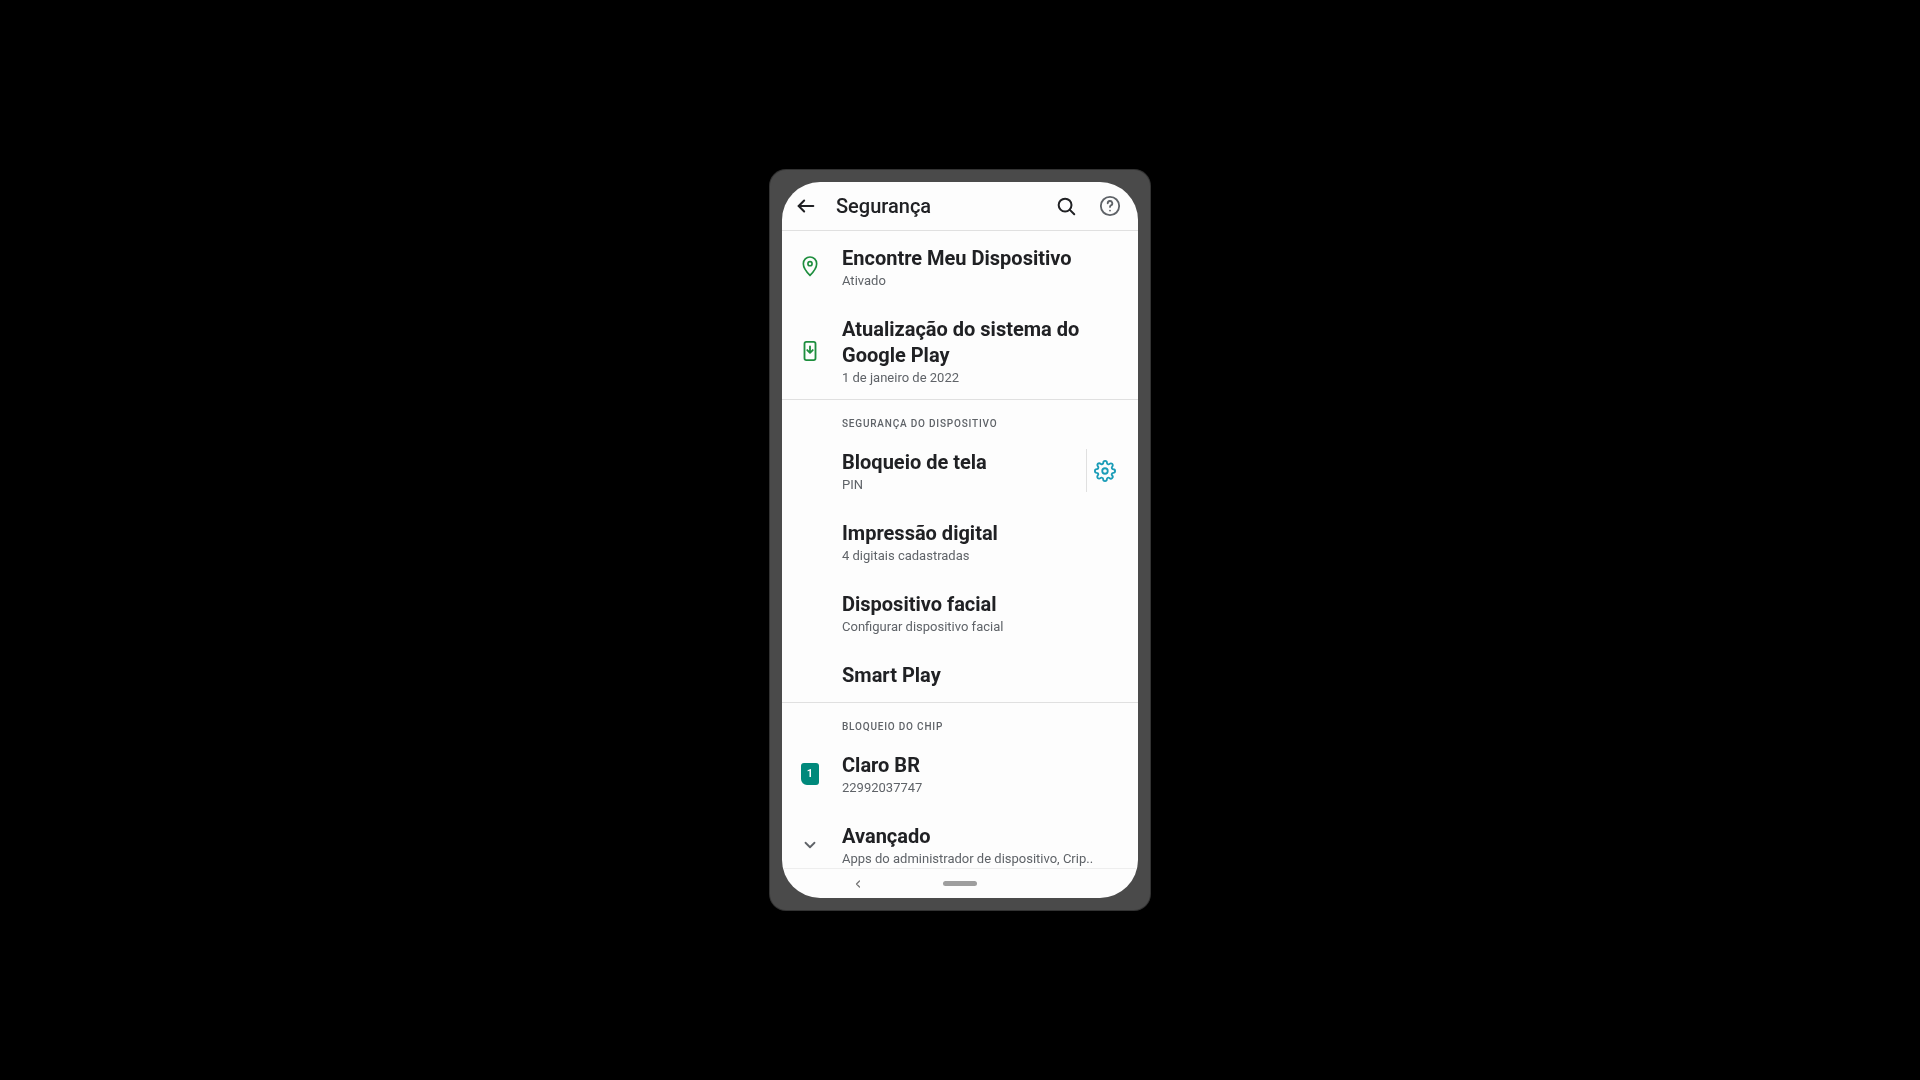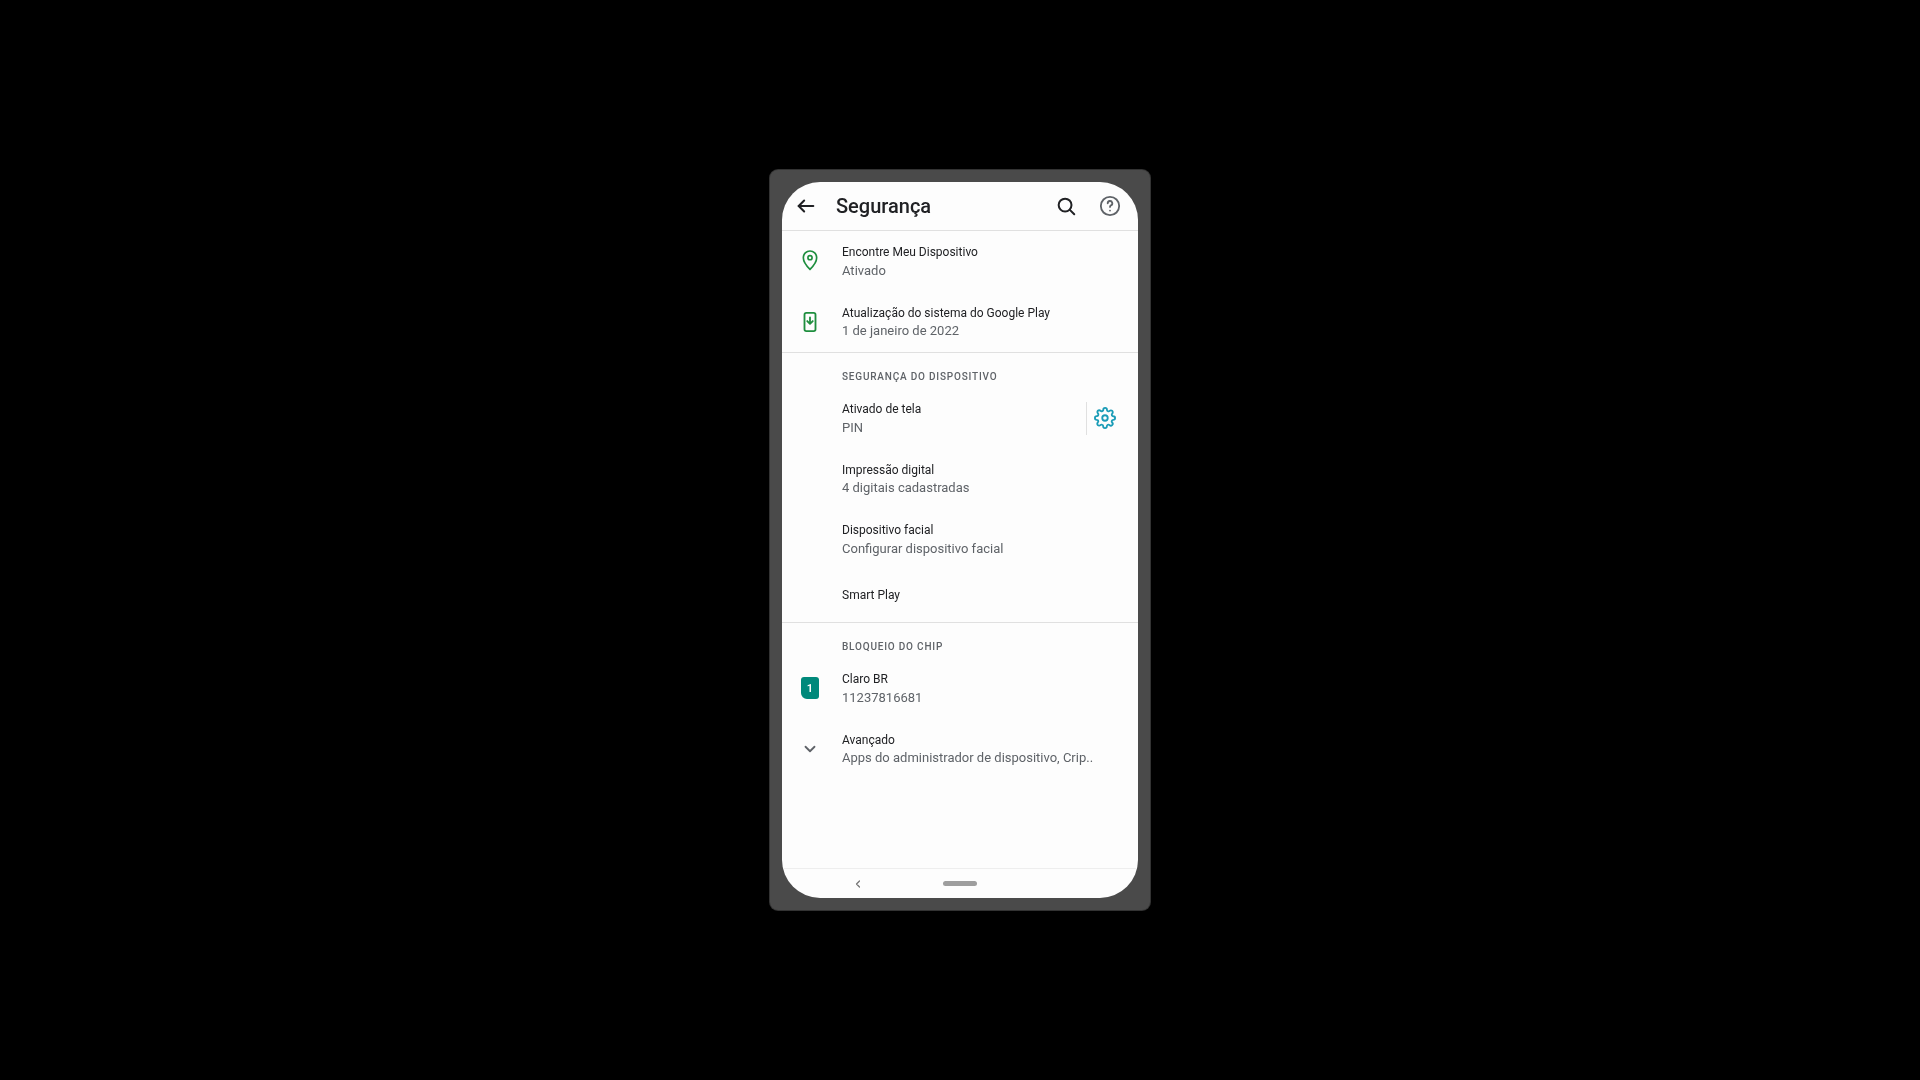--- a/index.html
+++ b/index.html
@@ -9,21 +9,21 @@
     background: #000;
     font-family: Roboto, "Helvetica Neue", Arial, sans-serif;
     display: flex;
     align-items: center;
     justify-content: center;
   }
   .phone-frame {
     width: 380px;
     height: 740px;
     background: #4a4a4a;
-    border-radius: 8px;
+    border-radius: 16px;
     padding: 12px;
     box-shadow: 0 0 0 1px #333;
   }
   .phone-screen {
     width: 100%;
     height: 100%;
     background: #fdfdfd;
     border-radius: 38px;
     overflow: hidden;
     display: flex;
@@ -67,23 +67,24 @@
     width: 24px;
     height: 24px;
     display: flex;
     align-items: center;
     justify-content: center;
     flex-shrink: 0;
   }
   .row .leading.empty { visibility: hidden; }
   .row .body { flex: 1; min-width: 0; }
   .row .body .primary {
-    font-size: 12px;
+    font-size: 20px;
     color: #202124;
     line-height: 1.3;
+    font-weight: bold;
   }
   .row .body .secondary {
     font-size: 13px;
     color: #5f6368;
     margin-top: 2px;
     white-space: nowrap;
     overflow: hidden;
     text-overflow: ellipsis;
   }
   .row .trailing {
@@ -194,21 +195,21 @@
           <div class="secondary">1 de janeiro de 2022</div>
         </div>
       </div>
 
       <div class="section-divider"></div>
       <div class="section-header">Segurança do dispositivo</div>
 
       <div class="row">
         <div class="leading empty"></div>
         <div class="body">
-          <div class="primary">Ativado de tela</div>
+          <div class="primary">Bloqueio de tela</div>
           <div class="secondary">PIN</div>
         </div>
         <div class="trailing">
           <span>
             <svg width="22" height="22" viewBox="0 0 24 24" fill="none" stroke="#1a9cb7" stroke-width="2">
                 <circle cx="12" cy="12" r="3"></circle>
                 <path d="M19.4 15a1.7 1.7 0 0 0 .34 1.87l.06.06a2 2 0 1 1-2.83 2.83l-.06-.06a1.7 1.7 0 0 0-1.87-.34 1.7 1.7 0 0 0-1.03 1.56V21a2 2 0 1 1-4 0v-.09a1.7 1.7 0 0 0-1.11-1.56 1.7 1.7 0 0 0-1.87.34l-.06.06a2 2 0 1 1-2.83-2.83l.06-.06a1.7 1.7 0 0 0 .34-1.87 1.7 1.7 0 0 0-1.56-1.03H3a2 2 0 1 1 0-4h.09a1.7 1.7 0 0 0 1.56-1.11 1.7 1.7 0 0 0-.34-1.87l-.06-.06a2 2 0 1 1 2.83-2.83l.06.06a1.7 1.7 0 0 0 1.87.34h.08A1.7 1.7 0 0 0 10.12 3.1V3a2 2 0 1 1 4 0v.09a1.7 1.7 0 0 0 1.03 1.56 1.7 1.7 0 0 0 1.87-.34l.06-.06a2 2 0 1 1 2.83 2.83l-.06.06a1.7 1.7 0 0 0-.34 1.87v.08a1.7 1.7 0 0 0 1.56 1.03H21a2 2 0 1 1 0 4h-.09a1.7 1.7 0 0 0-1.56 1.03z"></path>
               </svg>
           </span>
         </div>
@@ -239,21 +240,21 @@
 
       <div class="section-divider"></div>
       <div class="section-header">Bloqueio do chip</div>
 
       <div class="row">
         <div class="leading">
           <div class="sim-badge">1</div>
         </div>
         <div class="body">
           <div class="primary">Claro BR</div>
-          <div class="secondary">11237816681</div>
+          <div class="secondary">22992037747</div>
         </div>
       </div>
 
       <div class="row">
         <div class="leading">
           <svg width="18" height="18" viewBox="0 0 24 24" fill="none" stroke="#5f6368" stroke-width="2.4" stroke-linecap="round" stroke-linejoin="round">
               <polyline points="6 9 12 15 18 9"></polyline>
             </svg>
         </div>
         <div class="body">

